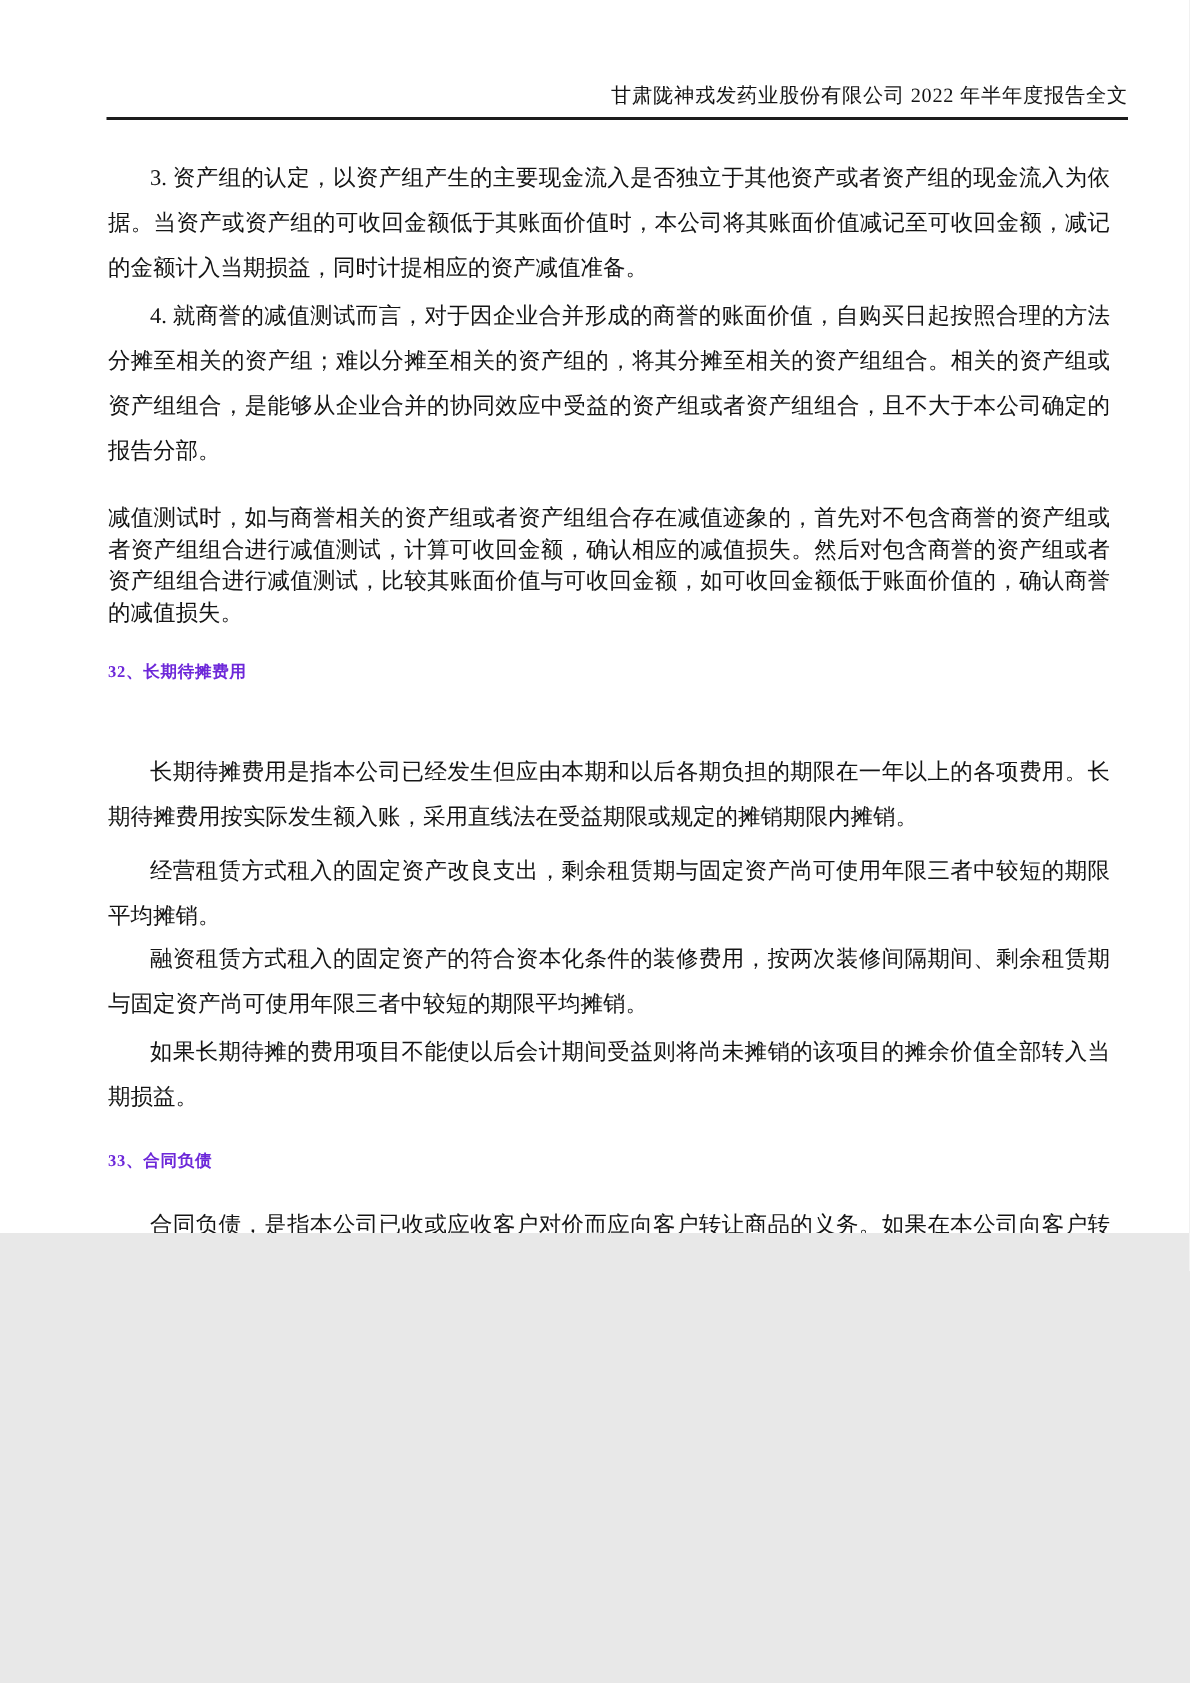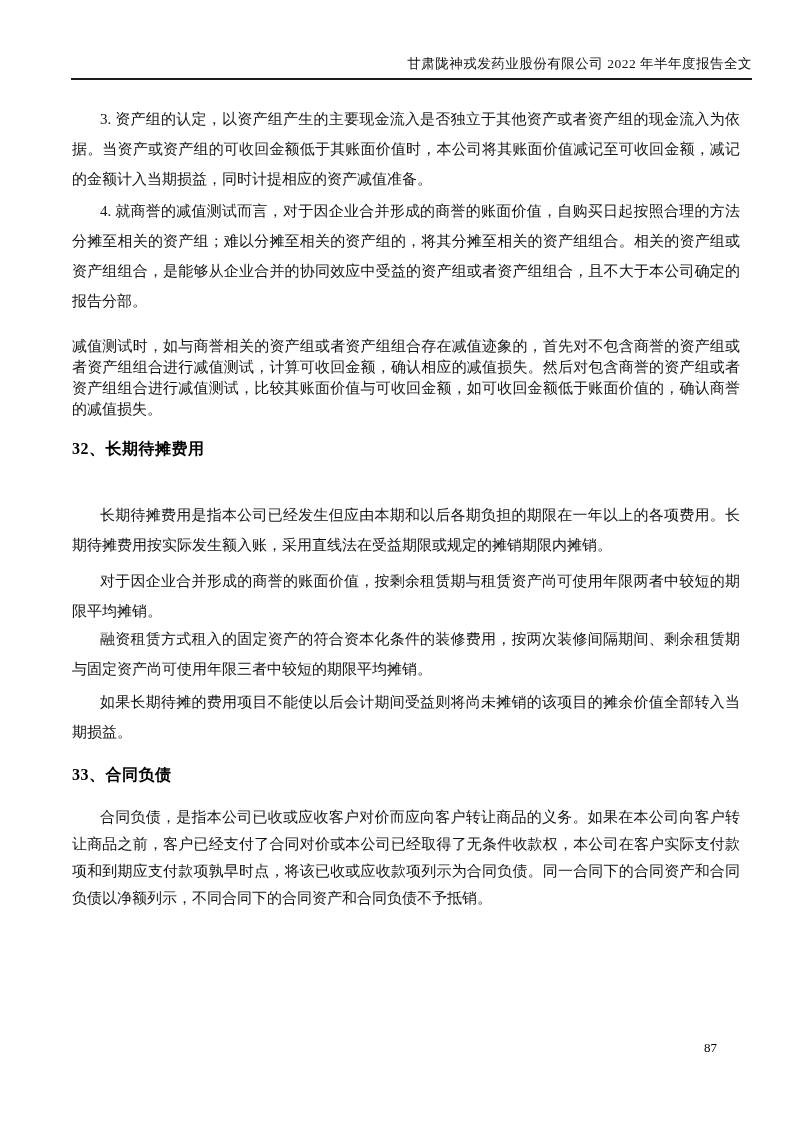--- a/index.html
+++ b/index.html
@@ -1,20 +1,20 @@
 <!DOCTYPE html>
 <html><head>
 <meta charset="utf-8">
 <style>
   * { margin: 0; padding: 0; box-sizing: border-box; }
   html, body { background: #e8e8e8; }
   .page {
     position: relative;
     width: 793px;
-    height: 1122px;
+    height: 822px;
     margin: 0 auto;
     background: #ffffff;
     font-family: "Liberation Serif", "DejaVu Serif", serif;
     color: #111111;
     overflow: hidden;
   }
   .header {
     position: absolute;
     top: 55px;
     left: 71px;
@@ -34,25 +34,25 @@
     width: 668px;
     font-size: 15px;
     text-align: justify;
     color: #141414;
   }
   .body p { line-height: 30px; }
   .indent { text-indent: 28px; }
   .p-goodwill { margin-top: 2px; }
   .p-impairment-test { margin-top: 20px; line-height: 21px !important; }
   h2.sec-heading {
-    font-size: 16px;
+    font-size: 11px;
     font-weight: bold;
     line-height: 23px;
     letter-spacing: 0.5px;
-    color: #000000;
+    color: #6d28d9;
   }
   .h-32 { margin-top: 17px; }
   .p-ltde-1 { margin-top: 40px; }
   .p-ltde-2 { margin-top: 6px; }
   .p-ltde-3 { margin-top: 0; font-family: Liberation Mono, monospace; }
   .p-ltde-4 { margin-top: 1px; }
   .h-33 { margin-top: 16px; }
   .p-contract { margin-top: 18px; line-height: 27px !important; }
   .footer {
     position: absolute;
@@ -76,21 +76,21 @@
     <p class="indent">3. 资产组的认定，以资产组产生的主要现金流入是否独立于其他资产或者资产组的现金流入为依据。当资产或资产组的可收回金额低于其账面价值时，本公司将其账面价值减记至可收回金额，减记的金额计入当期损益，同时计提相应的资产减值准备。</p>
 
     <p class="indent p-goodwill">4. 就商誉的减值测试而言，对于因企业合并形成的商誉的账面价值，自购买日起按照合理的方法分摊至相关的资产组；难以分摊至相关的资产组的，将其分摊至相关的资产组组合。相关的资产组或资产组组合，是能够从企业合并的协同效应中受益的资产组或者资产组组合，且不大于本公司确定的报告分部。</p>
 
     <p class="p-impairment-test">减值测试时，如与商誉相关的资产组或者资产组组合存在减值迹象的，首先对不包含商誉的资产组或者资产组组合进行减值测试，计算可收回金额，确认相应的减值损失。然后对包含商誉的资产组或者资产组组合进行减值测试，比较其账面价值与可收回金额，如可收回金额低于账面价值的，确认商誉的减值损失。</p>
 
     <h2 class="sec-heading h-32">32、长期待摊费用</h2>
 
     <p class="indent p-ltde-1">长期待摊费用是指本公司已经发生但应由本期和以后各期负担的期限在一年以上的各项费用。长期待摊费用按实际发生额入账，采用直线法在受益期限或规定的摊销期限内摊销。</p>
 
-    <p class="indent p-ltde-2">对于因企业合并形成的商誉的账面价值，按剩余租赁期与租赁资产尚可使用年限两者中较短的期限平均摊销。</p>
+    <p class="indent p-ltde-2">经营租赁方式租入的固定资产改良支出，剩余租赁期与固定资产尚可使用年限三者中较短的期限平均摊销。</p>
 
     <p class="indent p-ltde-3">融资租赁方式租入的固定资产的符合资本化条件的装修费用，按两次装修间隔期间、剩余租赁期与固定资产尚可使用年限三者中较短的期限平均摊销。</p>
 
     <p class="indent p-ltde-4">如果长期待摊的费用项目不能使以后会计期间受益则将尚未摊销的该项目的摊余价值全部转入当期损益。</p>
 
     <h2 class="sec-heading h-33">33、合同负债</h2>
 
     <p class="indent p-contract">合同负债，是指本公司已收或应收客户对价而应向客户转让商品的义务。如果在本公司向客户转让商品之前，客户已经支付了合同对价或本公司已经取得了无条件收款权，本公司在客户实际支付款项和到期应支付款项孰早时点，将该已收或应收款项列示为合同负债。同一合同下的合同资产和合同负债以净额列示，不同合同下的合同资产和合同负债不予抵销。</p>
 
   </div>

